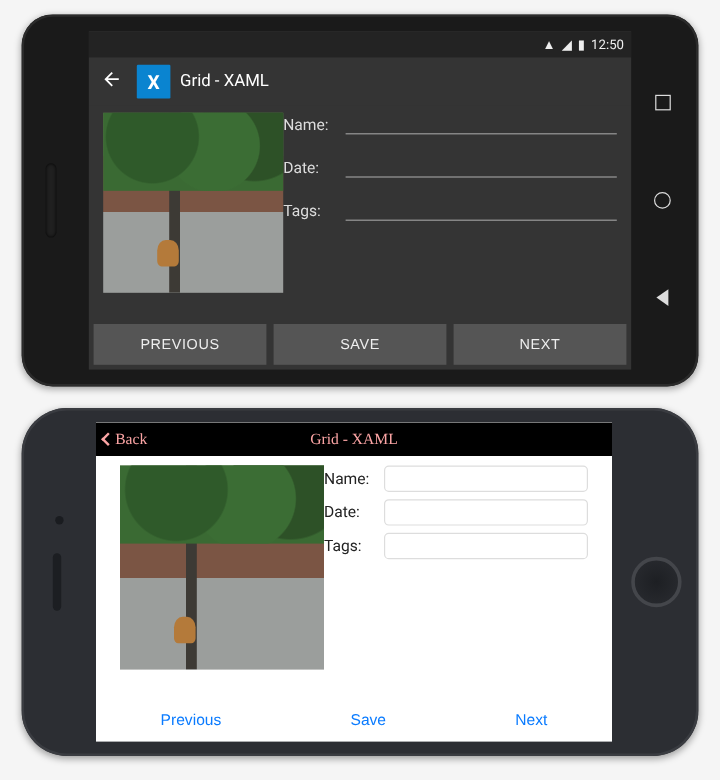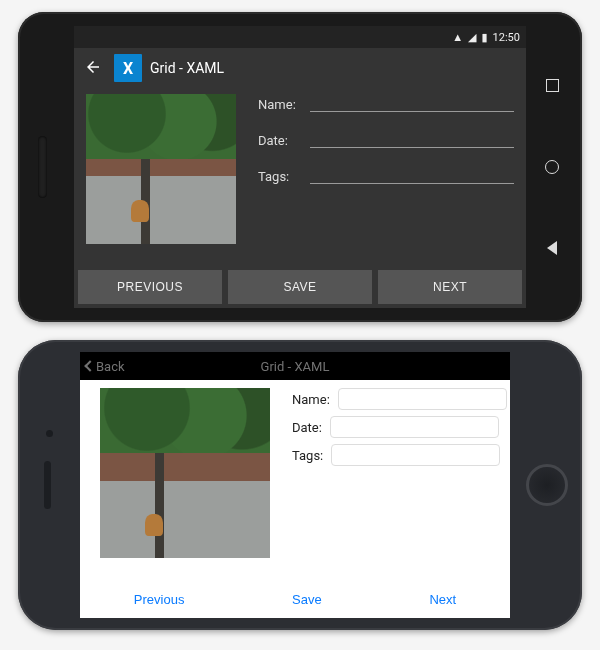--- a/index.html
+++ b/index.html
@@ -48,21 +48,21 @@
   }
   .xam-logo {
     width: 28px; height: 28px; background: #0a84d0;
     display: flex; align-items: center; justify-content: center;
     color: #fff; font-weight: bold; border-radius: 1px; font-size:16px;
   }
   .body-android {
     position: absolute; left:0; right:0; top:62px; bottom:40px;
     padding: 6px 12px; color: #ddd; font-size: 13px;
   }
-  .content-row { display: flex; gap: 22px; }
+  .content-row { display: flex; }
   .photo {
     width: 150px; height: 150px; background:#555;
     background: linear-gradient(#6a7a55 0 24%, #7b5544 24% 55%, #9b9e9c 55% 100%);
     position: relative; overflow: hidden;
   }
   .photo::before{ 
     content:""; position:absolute; left:55px; top:0; width:9px; height:100%;
     background:#3d3a35;
   }
   .photo::after{ 
@@ -109,22 +109,22 @@
   }
   .device-ios .cam {
     position:absolute; left:28px; top:calc(50% - 55px);
     width:7px; height:7px; border-radius:50%; background:#1a1c20;
   }
   .device-ios .screen {
     position:absolute; left:62px; right:72px; top:12px; bottom:12px;
     background:#fff; overflow:hidden;
   }
   .ios-nav {
-    height:28px; background:#000; color:#737373; display:flex; align-items:center;
-    font-size:13px; position:relative;
+    height:28px; background:#000; color:#fca5a5; display:flex; align-items:center;
+    font-size:13px; position:relative;font-family:Liberation Serif, serif;
   }
   .ios-nav .back { position:absolute; left:6px; display:flex; align-items:center; gap:2px; }
   .ios-nav .title { position:absolute; left:0; right:0; text-align:center; }
   .ios-body {
     position:absolute; left:0; right:0; top:28px; bottom:30px;
     padding: 8px 20px; color:#222; font-size:13px;
   }
   .ios-field { display:flex; align-items:center; gap:8px; margin-bottom:6px; }
   .ios-field label { width:42px; }
   .ios-field input {

